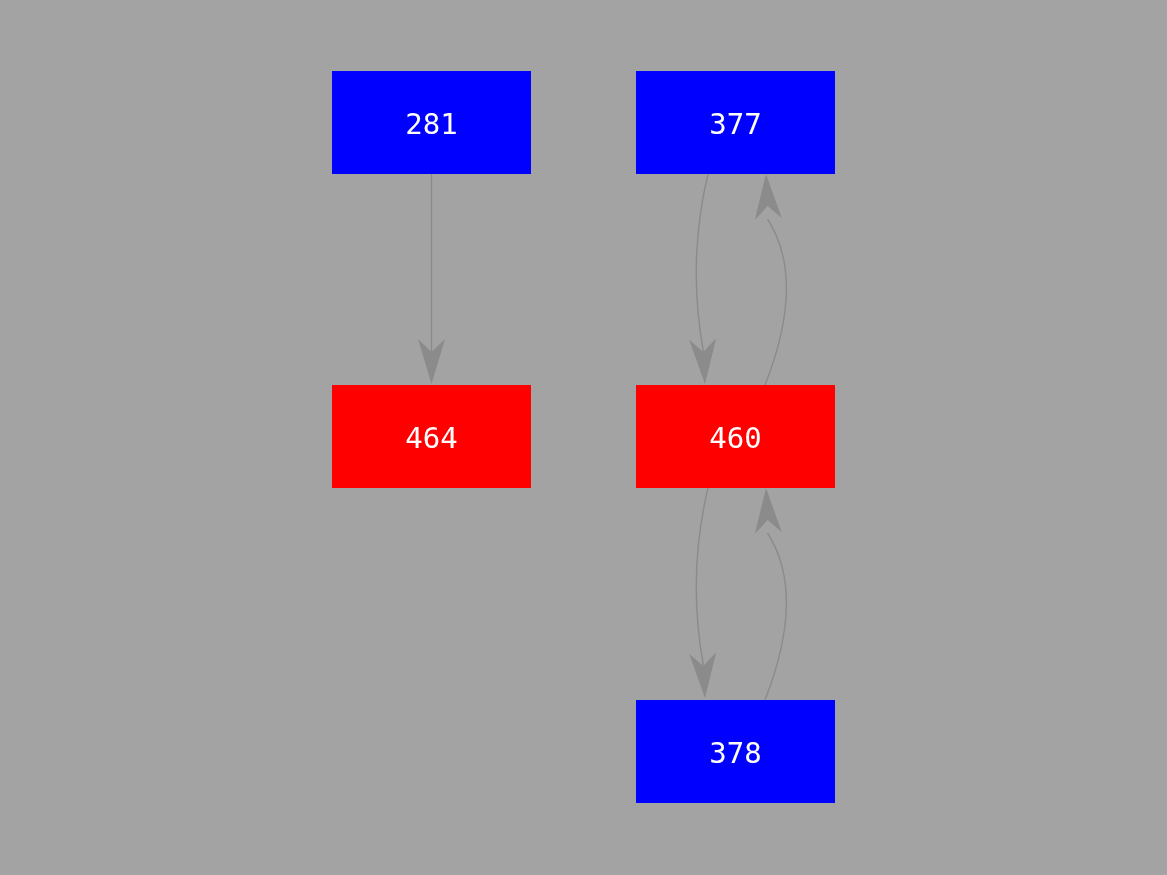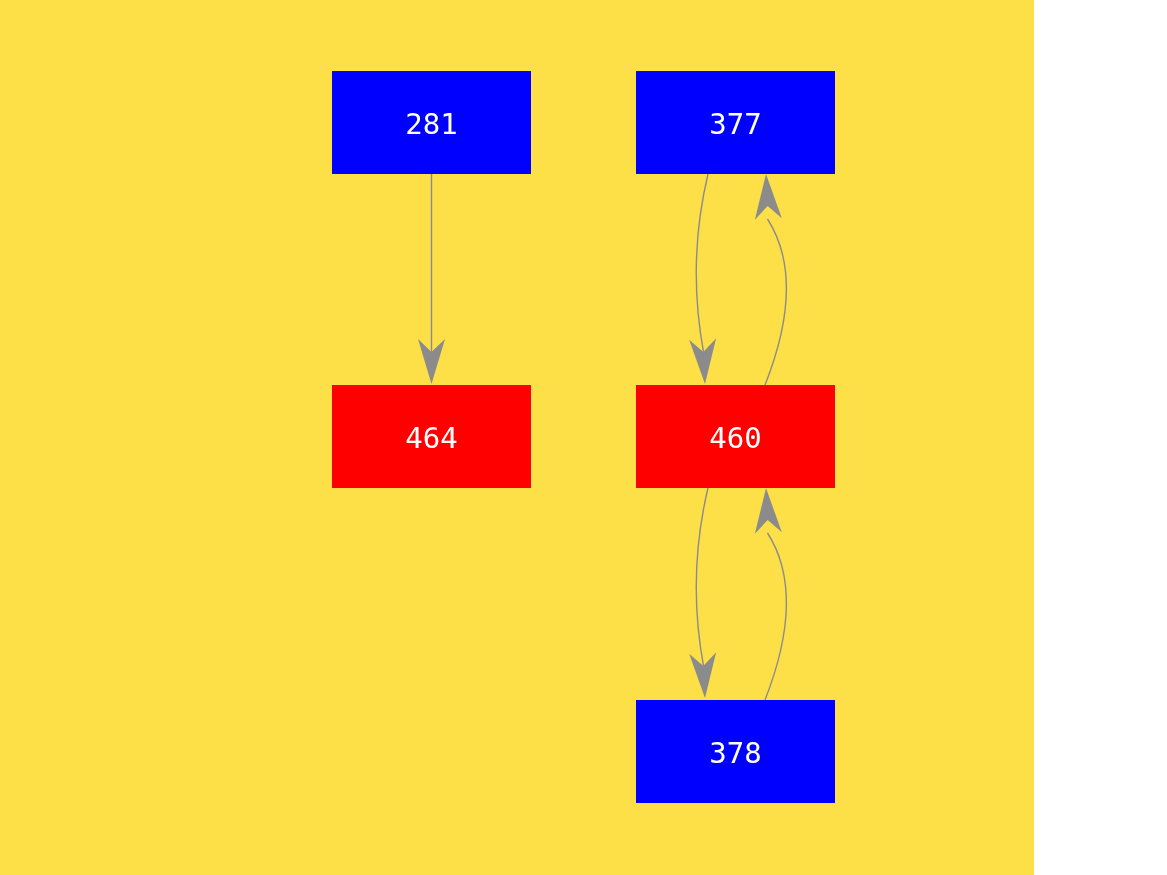--- a/index.html
+++ b/index.html
@@ -1,20 +1,20 @@
 <!DOCTYPE html>
 <html><head>
 <meta charset="utf-8">
 <style>
   html, body { margin: 0; padding: 0; background: #ffffff; }
   .canvas {
     position: relative;
-    width: 1034px;
+    width: 1167px;
     height: 875px;
-    background: #fde047;
+    background: #a3a3a3;
     overflow: hidden;
   }
   svg { display: block; }
   .edge {
     fill: none;
     stroke-width: 1.4;
   }
   .node-label {
     font-family: "DejaVu Sans Mono", monospace;
     font-size: 29px;

